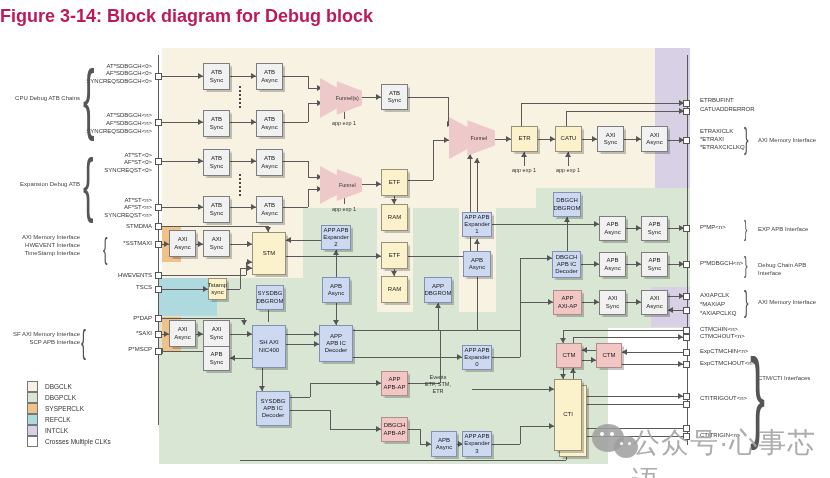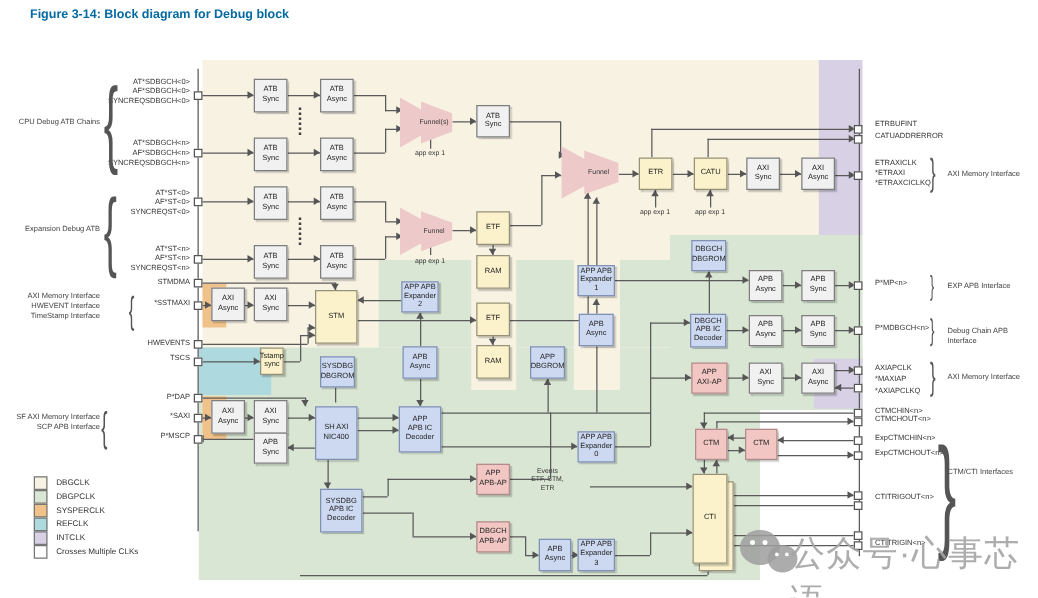--- a/index.html
+++ b/index.html
@@ -1,18 +1,18 @@
 <!DOCTYPE html>
 <html><head>
 <meta charset="utf-8">
 <style>
   html,body{margin:0;padding:0;background:#fff;}
   #stage{position:relative;width:830px;height:478px;background:#ffffff;overflow:hidden;
          font-family:"Liberation Sans",sans-serif;}
-  #title{position:absolute;left:24px;top:6px;font-size:10px;font-weight:bold;color:#0369a1;}
+  #title{position:absolute;left:0;top:6px;font-size:18px;font-weight:bold;color:#be185d;}
   .region{position:absolute;}
   .wire{position:absolute;background:#5a5a5a;}
   .dotted{position:absolute;width:0;border-left:2px dotted #444;}
   .ar{position:absolute;width:0;height:0;border:3px solid transparent;}
   .arR{border-left:5px solid #555;border-right:0;}
   .arL{border-right:5px solid #555;border-left:0;}
   .arD{border-top:5px solid #555;border-bottom:0;}
   .arU{border-bottom:5px solid #555;border-top:0;}
   .blk{position:absolute;border:1px solid #7d7d7d;box-shadow:1.5px 1.5px 1px rgba(0,0,0,.22);
        display:flex;align-items:center;justify-content:center;text-align:center;

